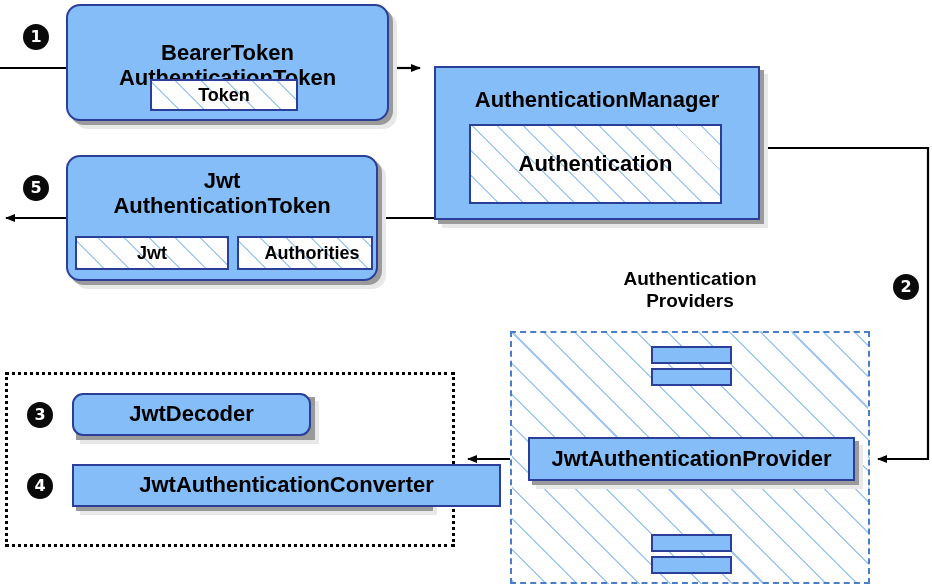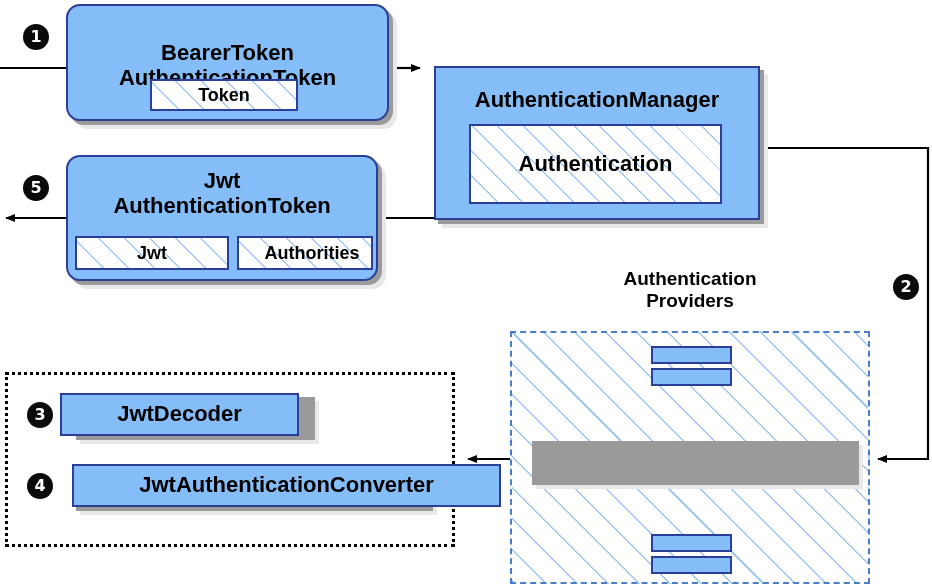--- a/index.html
+++ b/index.html
@@ -224,26 +224,29 @@
   <div class="bar" style="left:651px; top:346px; width:81px; height:18px;"></div>
   <div class="bar" style="left:651px; top:368px; width:81px; height:18px;"></div>
 
   <div class="bar" style="left:651px; top:534px; width:81px; height:18px;"></div>
   <div class="bar" style="left:651px; top:556px; width:81px; height:18px;"></div>
 
   <div class="shadowbox" style="left:528px; top:437px; width:327px; height:44px;">
     <div class="sh1"></div>
       <div class="sh2"></div>
   </div>
+  <div class="node" style="left:528px; top:437px; width:327px; height:44px;">
+    <span class="t-19">JwtAuthenticationProvider</span>
+  </div>
 
   <div class="shadowbox" style="left:72px; top:393px; width:239px; height:43px;">
     <div class="sh1"></div>
       <div class="sh2"></div>
   </div>
-  <div class="node" style="left:60px; top:393px; width:239px; height:43px;">
+  <div class="node" style="left:72px; top:393px; width:239px; height:43px;border-radius:11px;">
     <span class="t-19">JwtDecoder</span>
   </div>
 
   <div class="shadowbox" style="left:72px; top:464px; width:357px; height:43px;">
     <div class="sh1"></div>
       <div class="sh2"></div>
   </div>
   <div class="node" style="left:72px; top:464px; width:429px; height:43px;">
     <span class="t-19">JwtAuthenticationConverter</span>
   </div>

